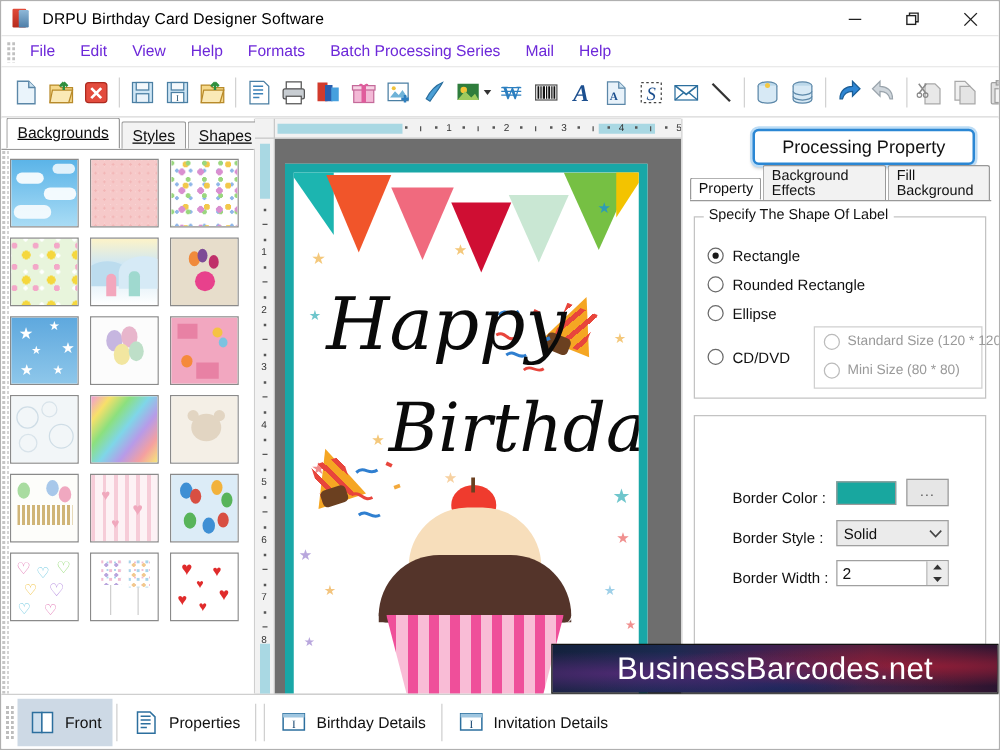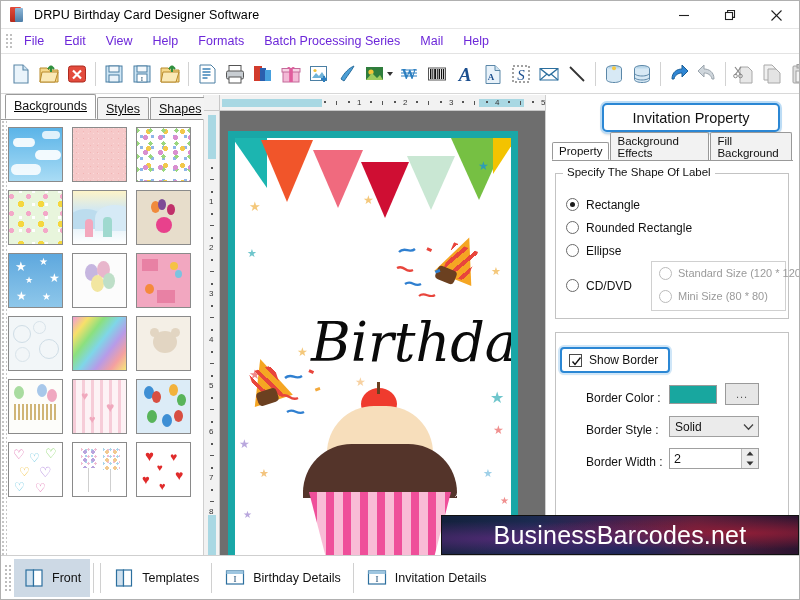--- a/index.html
+++ b/index.html
@@ -684,20 +684,21 @@
           <div style="position:absolute;left:44px;top:228px;width:56px;height:62px;">
             <svg width="56" height="62" viewBox="0 0 56 62">
               <path d="M6 12c7-6 10 3 17-2" stroke="#2f7fd0" stroke-width="2.4" fill="none"></path>
               <path d="M2 30c8-4 9 6 17 2" stroke="#e8453c" stroke-width="2.4" fill="none"></path>
               <path d="M8 46c7-5 10 4 17 0" stroke="#2f7fd0" stroke-width="2.4" fill="none"></path>
               <rect x="30" y="4" width="5" height="3" fill="#e8453c" transform="rotate(25 32 5)"></rect>
               <rect x="36" y="22" width="5" height="3" fill="#f3a93c" transform="rotate(-20 38 23)"></rect>
             </svg>
           </div>
 
+          <div class="happy" style="left:26px; top:92px; font-size:58px; line-height:1;">Happy</div>
           <div class="happy" style="left:76px; top:178px; font-size:54px; line-height:1;">Birthday</div>
 
           <div style="position:absolute;left:52px;top:250px;width:186px;height:170px;">
 
             <div style="position:absolute;left:74px;top:0;width:36px;height:32px;background:#ef3b2e;border-radius:50%;"></div>
             <div style="position:absolute;left:90px;top:-6px;width:3px;height:12px;background:#6b4020;"></div>
 
             <div style="position:absolute;left:40px;top:18px;width:106px;height:56px;background:#f7debb;border-radius:52px 52px 10px 10px;"></div>
 
             <div style="position:absolute;left:16px;top:56px;width:154px;height:54px;background:#54342a;border-radius:70px 70px 8px 8px;"></div>
@@ -707,21 +708,21 @@
 
             <div style="position:absolute;left:22px;top:104px;width:142px;height:66px;
                background:repeating-linear-gradient(90deg,#ef4f9a 0 8px,#f9bcd6 8px 17px);
                clip-path:polygon(0% 0%,100% 0%,88% 100%,12% 100%);"></div>
           </div>
         </div>
       </div>
     </div>
 
     <div class="right">
-      <div class="bp-title">Invitation Property</div>
+      <div class="bp-title">Processing Property</div>
 
       <div class="rtabs">
         <div class="rtab active">Property</div>
         <div class="rtab">Background Effects</div>
         <div class="rtab">Fill Background</div>
       </div>
 
       <div class="group" style="left:9px; top:78px; width:234px; height:146px;"></div>
       <div class="group-cap" style="left:17px; top:71px;">Specify The Shape Of Label</div>
 
@@ -740,28 +741,20 @@
       <div class="rlabel" style="left:40px; top:184px;">CD/DVD</div>
 
       <div class="group" style="left:105px; top:166px; width:135px; height:50px; border-color:#d0d0d0;"></div>
       <div class="radio dis" style="left:113px; top:172px;"></div>
       <div class="rlabel dis" style="left:132px; top:172px; font-size:11px;">Standard Size (120 * 120)</div>
       <div class="radio dis" style="left:113px; top:195px;"></div>
       <div class="rlabel dis" style="left:132px; top:195px; font-size:11px;">Mini Size (80 * 80)</div>
 
       <div class="group" style="left:9px; top:237px; width:234px; height:184px;"></div>
 
-      <div class="chkwrap" style="left:14px; top:252px; height:26px;">
-        <div class="chk">
-          <svg width="11" height="11" viewBox="0 0 11 11">
-              <polyline points="1.5,5.5 4,8.5 9.5,1.5" fill="none" stroke="#111" stroke-width="1.4"></polyline>
-            </svg>
-        </div>
-        <div style="font-size:12px;color:#111;">Show Border</div>
-      </div>
 
       <div class="flabel" style="left:40px; top:296px;">Border Color :</div>
       <div class="swatch" style="left:123px; top:290px; width:48px; height:19px; background:#18a79f;"></div>
       <div class="btn3" style="left:179px; top:288px; width:34px; height:22px;">...</div>
 
       <div class="flabel" style="left:40px; top:328px;">Border Style :</div>
       <div class="combo" style="left:123px; top:321px; width:90px; height:21px;">
         <div class="txt">Solid</div>
         <div class="arr">
           <svg width="11" height="8" viewBox="0 0 11 8">
@@ -798,29 +791,31 @@
 
     <div class="bb-item active">
       <div class="bb-ico"><svg width="22" height="22" viewBox="0 0 22 22">
         <rect x="3" y="3" width="7.5" height="16" fill="#cfe0ee" stroke="#2c6f9e" stroke-width="1.2"></rect>
         <rect x="10.5" y="3" width="8.5" height="16" fill="#fff" stroke="#2c6f9e" stroke-width="1.2"></rect>
           </svg></div>
       <div>Front</div>
     </div>
     <div class="bb-sep"></div>
 
-    <div class="bb-sep"></div>
-
     <div class="bb-item">
       <div class="bb-ico"><svg width="22" height="22" viewBox="0 0 22 22">
-        <rect x="3.5" y="3" width="7" height="16" fill="#cfe0ee" stroke="#2c6f9e" stroke-width="1.2"></rect>
-        <rect x="10.5" y="3" width="8" height="16" fill="#fff" stroke="#2c6f9e" stroke-width="1.2"></rect>
+        <path d="M4 2.5h10l4 4v13H4z" fill="#fff" stroke="#2c6f9e" stroke-width="1.2"></path>
+        <g stroke="#2c6f9e" stroke-width="1.3">
+              <path d="M6.5 6h8M6.5 9h8M6.5 12h8M6.5 15h5"></path>
+            </g>
           </svg></div>
-      <div>Templates</div>
-    </div>
+      <div>Properties</div>
+    </div>
+    <div class="bb-sep"></div>
+
     <div class="bb-sep"></div>
 
     <div class="bb-item">
       <div class="bb-ico"><svg width="22" height="22" viewBox="0 0 22 22">
         <rect x="2.5" y="4" width="17" height="13" fill="#fff" stroke="#2c6f9e" stroke-width="1.2"></rect>
         <rect x="2.5" y="4" width="17" height="3" fill="#9fc6e0"></rect>
         <text x="11" y="15" font-size="9" text-anchor="middle" fill="#15456f" font-family="serif">I</text>
           </svg></div>
       <div>Birthday Details</div>
     </div>

